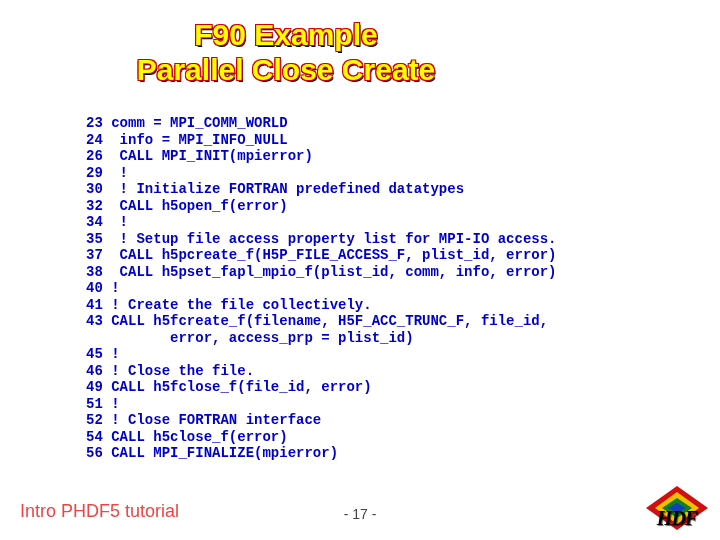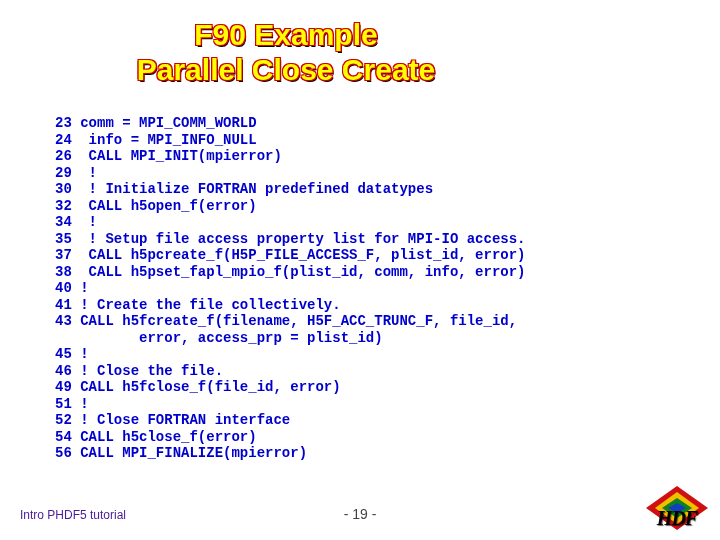--- a/index.html
+++ b/index.html
@@ -40,33 +40,33 @@
     top: 115px;
     left: 50px;
     width: 620px;
     font-family: "Courier New", Courier, monospace;
     font-size: 14px;
     line-height: 1.18;
     font-weight: bold;
     color: #0000cc;
     white-space: pre;
   }
-  .code-row { display: block; }
+  .code-row { display: block; margin-left: 31px; }
   .ln {
     display: inline-block;
     width: 2.6ch;
     text-align: right;
     margin-right: 1ch;
   }
   .footer-left {
     position: absolute;
     bottom: 18px;
     left: 20px;
-    font-size: 12px;
-    color: #4c1d95;
+    font-size: 18px;
+    color: #ef4444;
   }
   .footer-center {
     position: absolute;
     bottom: 18px;
     left: 0;
     width: 720px;
     text-align: center;
     font-size: 14px;
     color: #444444;
   }
@@ -100,21 +100,21 @@
 <div class="slide">
 
   <div class="title">
     <span>F90 Example</span><br>
     <span>Parallel Close Create</span>
   </div>
 
   <div class="code-block" id="code-block"><span class="code-row"><span class="ln">23</span><span>comm = MPI_COMM_WORLD</span></span><span class="code-row"><span class="ln">24</span><span> info = MPI_INFO_NULL</span></span><span class="code-row"><span class="ln">26</span><span> CALL MPI_INIT(mpierror)</span></span><span class="code-row"><span class="ln">29</span><span> !</span></span><span class="code-row"><span class="ln">30</span><span> ! Initialize FORTRAN predefined datatypes</span></span><span class="code-row"><span class="ln">32</span><span> CALL h5open_f(error)</span></span><span class="code-row"><span class="ln">34</span><span> !</span></span><span class="code-row"><span class="ln">35</span><span> ! Setup file access property list for MPI-IO access.</span></span><span class="code-row"><span class="ln">37</span><span> CALL h5pcreate_f(H5P_FILE_ACCESS_F, plist_id, error)</span></span><span class="code-row"><span class="ln">38</span><span> CALL h5pset_fapl_mpio_f(plist_id, comm, info, error)</span></span><span class="code-row"><span class="ln">40</span><span>!</span></span><span class="code-row"><span class="ln">41</span><span>! Create the file collectively.</span></span><span class="code-row"><span class="ln">43</span><span>CALL h5fcreate_f(filename, H5F_ACC_TRUNC_F, file_id,</span></span><span class="code-row"><span class="ln"></span><span>       error, access_prp = plist_id)</span></span><span class="code-row"><span class="ln">45</span><span>!</span></span><span class="code-row"><span class="ln">46</span><span>! Close the file.</span></span><span class="code-row"><span class="ln">49</span><span>CALL h5fclose_f(file_id, error)</span></span><span class="code-row"><span class="ln">51</span><span>!</span></span><span class="code-row"><span class="ln">52</span><span>! Close FORTRAN interface</span></span><span class="code-row"><span class="ln">54</span><span>CALL h5close_f(error)</span></span><span class="code-row"><span class="ln">56</span><span>CALL MPI_FINALIZE(mpierror)</span></span></div>
 
   <div class="footer-left">Intro PHDF5 tutorial</div>
-  <div class="footer-center">- 19 -</div>
+  <div class="footer-center">- 17 -</div>
 
   <div class="hdf-logo">
     <svg viewBox="0 0 62 44">
       <polygon points="31,0 62,22 31,44 0,22" fill="#d01010"></polygon>
       <polygon points="31,6 53,22 31,38 9,22" fill="#f0c000"></polygon>
       <polygon points="31,12 46,22 31,32 16,22" fill="#108020"></polygon>
       <polygon points="31,17 40,22 31,27 22,22" fill="#1040c0"></polygon>
     </svg>
   </div>
   <div class="hdf-label">HDF</div>

